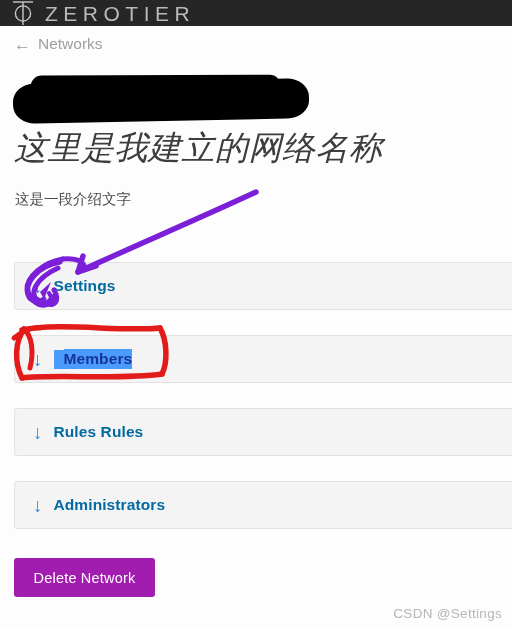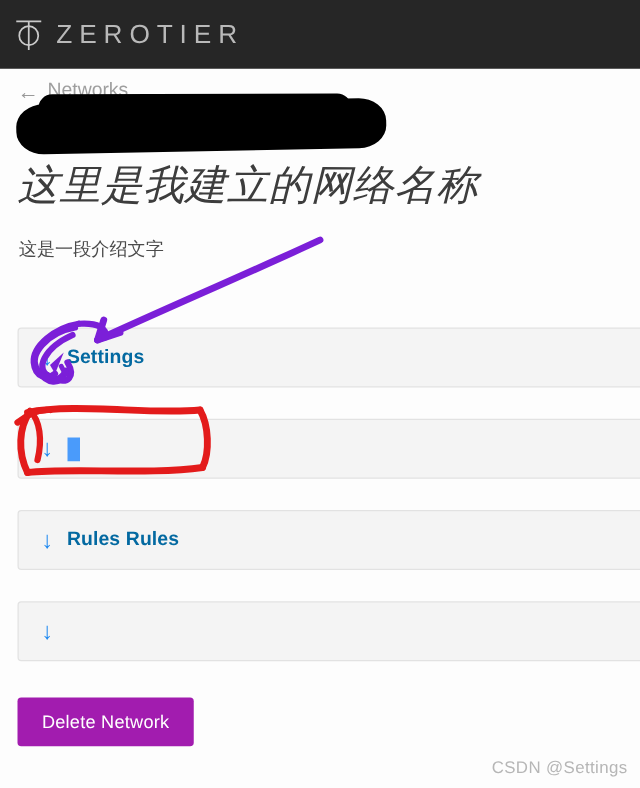--- a/index.html
+++ b/index.html
@@ -10,21 +10,21 @@
     width: 512px;
     height: 630px;
     background: #fdfdfd;
     font-family: "Liberation Sans", sans-serif;
     overflow: hidden;
     position: relative;
   }
 
   
   #topbar {
-    height: 55px;
+    height: 26px;
     background: #262626;
     display: flex;
     align-items: center;
     padding-left: 10px;
     box-sizing: border-box;
   }
   #logo-mark {
     width: 26px;
     height: 30px;
     position: relative;
@@ -225,29 +225,31 @@
 <div id="accordion">
 
   <div class="panel">
     <span class="dn-arrow">↓</span>
     <span class="ptitle">Settings</span>
   </div>
 
   <div class="panel selected">
     <span class="dn-arrow">↓</span>
     <span class="sel-block"></span>
+    <span class="ptitle">Members</span>
   </div>
 
   <div class="panel">
     <span class="dn-arrow">↓</span>
     <span class="ptitle">Rules Rules</span>
   </div>
 
   <div class="panel">
     <span class="dn-arrow">↓</span>
+    <span class="ptitle">Administrators</span>
   </div>
 
 </div>
 
 
 <button id="delete-btn">Delete Network</button>
 
 
 <div id="watermark">CSDN @Settings</div>
 

